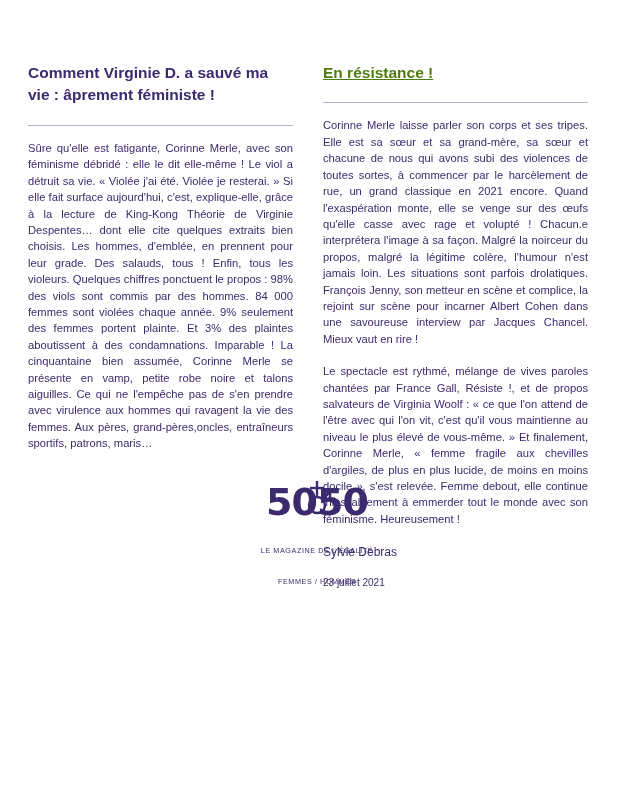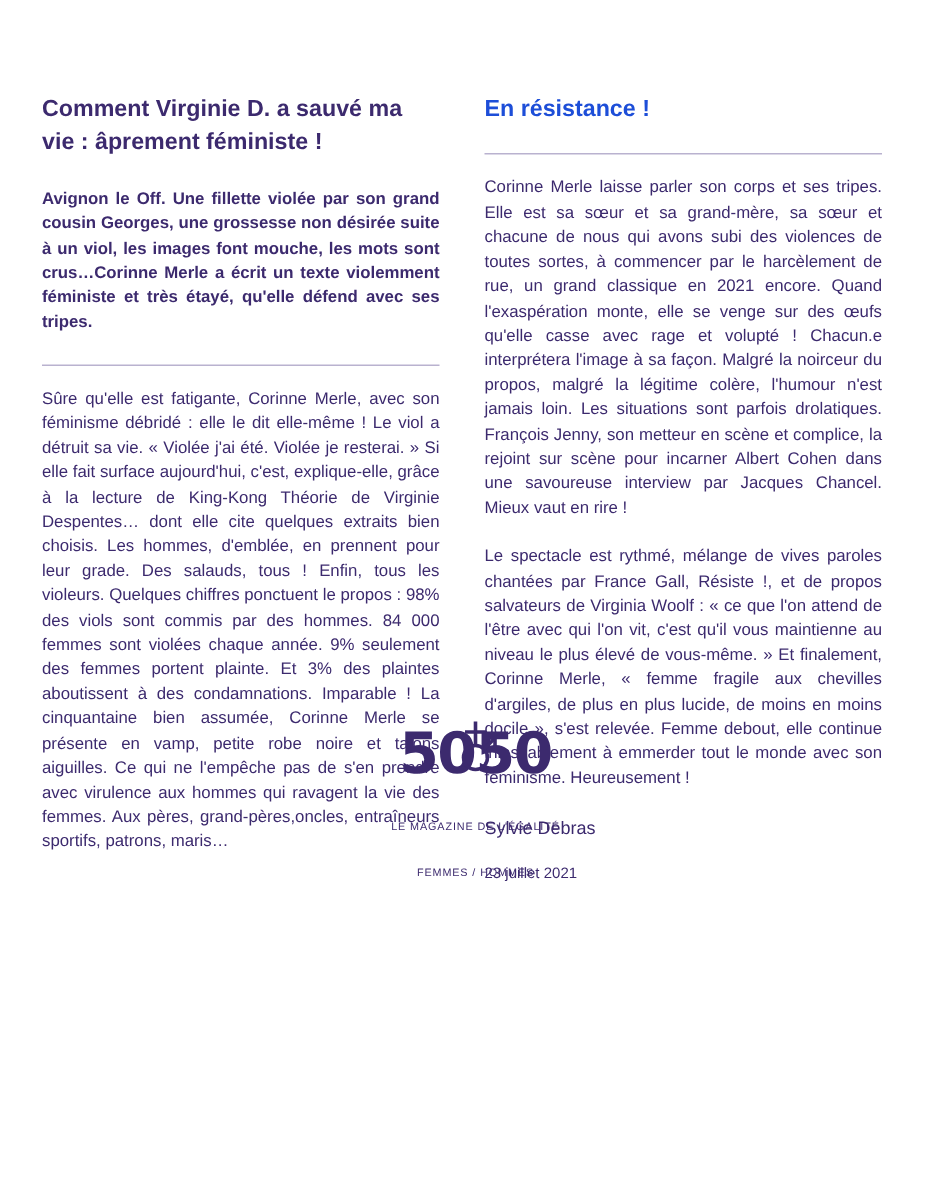--- a/index.html
+++ b/index.html
@@ -33,22 +33,23 @@
     font-size: 15.5px;
     line-height: 1.45;
     font-weight: bold;
     color: #3c2a6e;
     margin: 0 0 18px 0;
   }
   .headline-right {
     font-size: 15.5px;
     line-height: 1.45;
     font-weight: bold;
-    color: #1d4ed8;
+    color: #4d7c0f;
     margin: 0 0 18px 0;
+    text-decoration: underline;
   }
   .chapeau {
     font-size: 11.2px;
     line-height: 1.46;
     font-weight: bold;
     text-align: justify;
     margin: 0 0 20px 0;
     color: #3c2a6e;
   }
   .body-text {
@@ -119,21 +120,20 @@
   }
 </style>
 </head>
 <body>
 
 <div class="page">
   <div class="columns">
 
     <div class="col">
       <h1 class="headline">Comment Virginie D. a sauvé ma vie : âprement féministe !</h1>
-      <p class="chapeau">Avignon le Off. Une fillette violée par son grand cousin Georges, une grossesse non désirée suite à un viol, les images font mouche, les mots sont crus…Corinne Merle a écrit un texte violemment féministe et très étayé, qu'elle défend avec ses tripes.</p>
       <hr class="rule">
       <p class="body-text">Sûre qu'elle est fatigante, Corinne Merle, avec son féminisme débridé : elle le dit elle-même ! Le viol a détruit sa vie. « Violée j'ai été. Violée je resterai. » Si elle fait surface aujourd'hui, c'est, explique-elle, grâce à la lecture de King-Kong Théorie de Virginie Despentes… dont elle cite quelques extraits bien choisis. Les hommes, d'emblée, en prennent pour leur grade. Des salauds, tous ! Enfin, tous les violeurs. Quelques chiffres ponctuent le propos : 98% des viols sont commis par des hommes. 84 000 femmes sont violées chaque année. 9% seulement des femmes portent plainte. Et 3% des plaintes aboutissent à des condamnations. Imparable ! La cinquantaine bien assumée, Corinne Merle se présente en vamp, petite robe noire et talons aiguilles. Ce qui ne l'empêche pas de s'en prendre avec virulence aux hommes qui ravagent la vie des femmes. Aux pères, grand-pères,oncles, entraîneurs sportifs, patrons, maris…</p>
     </div>
 
     <div class="col">
       <h2 class="headline-right">En résistance !</h2>
       <hr class="rule">
       <p class="body-text">Corinne Merle laisse parler son corps et ses tripes. Elle est sa sœur et sa grand-mère, sa sœur et chacune de nous qui avons subi des violences de toutes sortes, à commencer par le harcèlement de rue, un grand classique en 2021 encore. Quand l'exaspération monte, elle se venge sur des œufs qu'elle casse avec rage et volupté ! Chacun.e interprétera l'image à sa façon. Malgré la noirceur du propos, malgré la légitime colère, l'humour n'est jamais loin. Les situations sont parfois drolatiques. François Jenny, son metteur en scène et complice, la rejoint sur scène pour incarner Albert Cohen dans une savoureuse interview par Jacques Chancel. Mieux vaut en rire !</p>
       <p class="body-text">Le spectacle est rythmé, mélange de vives paroles chantées par France Gall, Résiste !, et de propos salvateurs de Virginia Woolf : « ce que l'on attend de l'être avec qui l'on vit, c'est qu'il vous maintienne au niveau le plus élevé de vous-même. » Et finalement, Corinne Merle, « femme fragile aux chevilles d'argiles, de plus en plus lucide, de moins en moins docile », s'est relevée. Femme debout, elle continue inlassablement à emmerder tout le monde avec son féminisme. Heureusement !</p>
       <p class="signature">Sylvie Debras</p>

